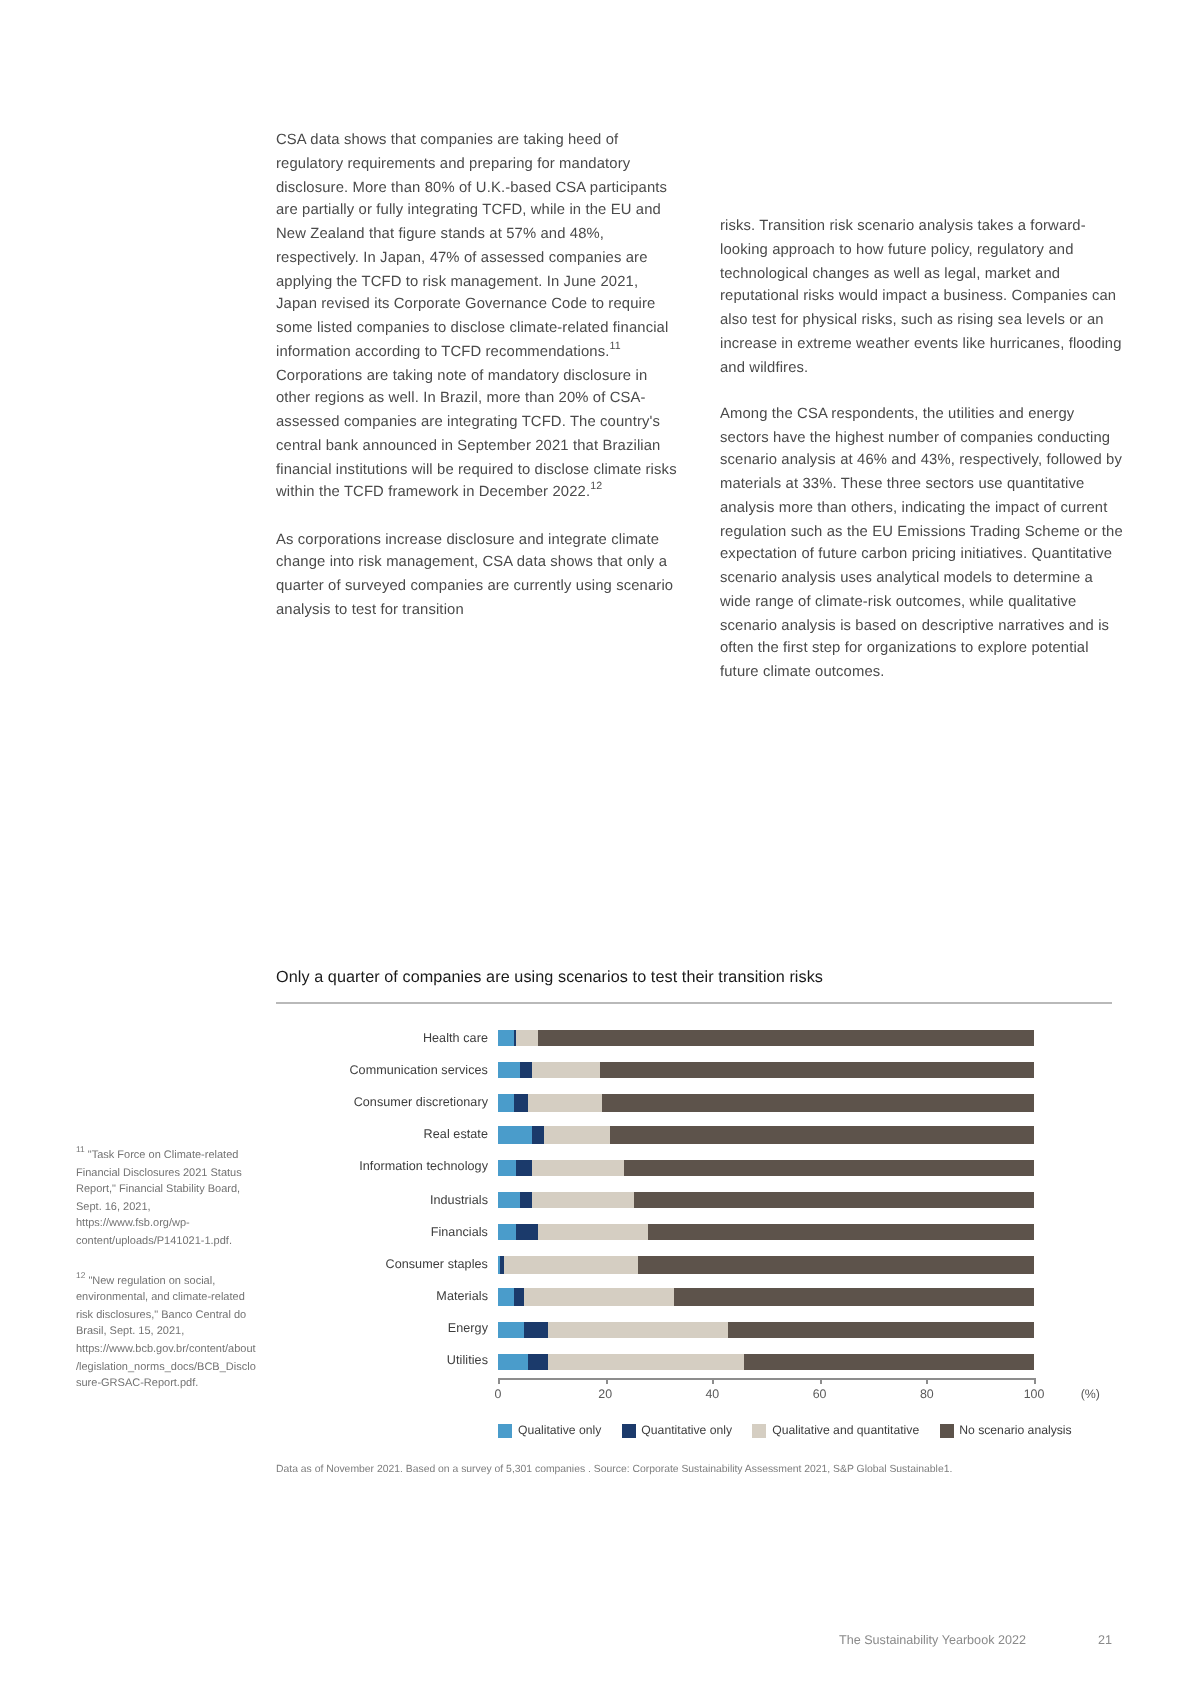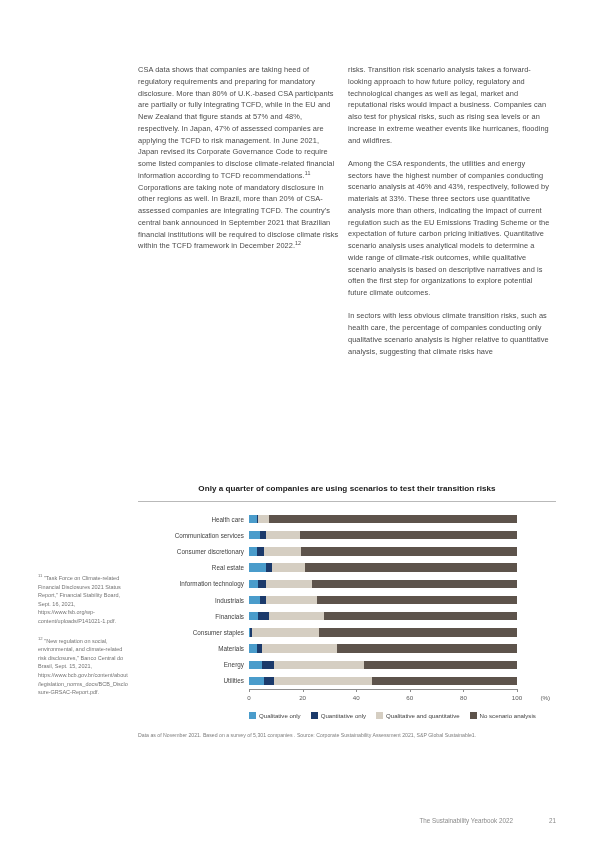--- a/index.html
+++ b/index.html
@@ -11,21 +11,21 @@
     color:#3d3d3d;
     position:relative;
     overflow:hidden;
   }
 
   .page { position:absolute; inset:0; }
 
   
   .col { position:absolute; top:64px; width:203px; }
   .col-left  { left:138px; }
-  .col-right { left:348px; }
+  .col-right { left:360px;margin-top:43px; }
 
   .para {
     font-size:7.4px;
     line-height:11.75px;
     color:#4a4a4a;
     margin:0 0 11.5px 0;
     text-align:left;
     letter-spacing:0.01em;
   }
   .para sup { font-size:5.3px; vertical-align:super; line-height:0; }
@@ -46,22 +46,22 @@
     line-height:8.6px;
     color:#737373;
     margin:0 0 11px 0;
     word-break:break-word;
   }
   .fn sup { font-size:4.2px; vertical-align:super; line-height:0; }
 
   
   .chart-block { position:absolute; left:138px; top:484px; width:418px; }
   .chart-title {
-    font-size:8.1px; font-weight:bold; color:#1a1a1a;
-    margin:0 0 8px 0; letter-spacing:0.005em;text-align:center;
+    font-size:8.1px; font-weight:normal; color:#1a1a1a;
+    margin:0 0 8px 0; letter-spacing:0.005em;
   }
   .rule { height:1px; background:#b9b9b9; width:100%; margin-bottom:9px; }
 
   .rows { position:relative; }
   .row { display:flex; align-items:center; height:16.2px; }
   .row-label {
     width:111px; text-align:right; padding-right:5px;
     font-size:6.3px; color:#3d3d3d; white-space:nowrap;
     letter-spacing:0.005em;
   }
@@ -104,26 +104,26 @@
     font-size:6.3px; color:#8a8a8a;
   }
 </style>
 </head>
 <body>
 
 <div class="page">
 
   <div class="col col-left">
     <p class="para"><span>CSA data shows that companies are taking heed of regulatory requirements and preparing for mandatory disclosure. More than 80% of U.K.-based CSA participants are partially or fully integrating TCFD, while in the EU and New Zealand that figure stands at 57% and 48%, respectively. In Japan, 47% of assessed companies are applying the TCFD to risk management. In June 2021, Japan revised its Corporate Governance Code to require some listed companies to disclose climate-related financial information according to TCFD recommendations.</span><sup>11</sup> <span>Corporations are taking note of mandatory disclosure in other regions as well. In Brazil, more than 20% of CSA-assessed companies are integrating TCFD. The country's central bank announced in September 2021 that Brazilian financial institutions will be required to disclose climate risks within the TCFD framework in December 2022.</span><sup>12</sup></p>
+    <p class="para">As corporations increase disclosure and integrate climate change into risk management, CSA data shows that only a quarter of surveyed companies are currently using scenario analysis to test for transition</p>
   </div>
 
   <div class="col col-right">
     <p class="para">risks. Transition risk scenario analysis takes a forward-looking approach to how future policy, regulatory and technological changes as well as legal, market and reputational risks would impact a business. Companies can also test for physical risks, such as rising sea levels or an increase in extreme weather events like hurricanes, flooding and wildfires.</p>
     <p class="para">Among the CSA respondents, the utilities and energy sectors have the highest number of companies conducting scenario analysis at 46% and 43%, respectively, followed by materials at 33%. These three sectors use quantitative analysis more than others, indicating the impact of current regulation such as the EU Emissions Trading Scheme or the expectation of future carbon pricing initiatives. Quantitative scenario analysis uses analytical models to determine a wide range of climate-risk outcomes, while qualitative scenario analysis is based on descriptive narratives and is often the first step for organizations to explore potential future climate outcomes.</p>
-    <p class="para">In sectors with less obvious climate transition risks, such as health care, the percentage of companies conducting only qualitative scenario analysis is higher relative to quantitative analysis, suggesting that climate risks have</p>
   </div>
 
   <div class="footnotes">
     <p class="fn"><sup>11</sup> <span>"Task Force on Climate-related Financial Disclosures 2021 Status Report," Financial Stability Board, Sept. 16, 2021, https://www.fsb.org/wp-content/uploads/P141021-1.pdf.</span></p>
     <p class="fn"><sup>12</sup> <span>"New regulation on social, environmental, and climate-related risk disclosures," Banco Central do Brasil, Sept. 15, 2021, https://www.bcb.gov.br/content/about/legislation_norms_docs/BCB_Disclosure-GRSAC-Report.pdf.</span></p>
   </div>
 
   <div class="chart-block">
     <div class="chart-title">Only a quarter of companies are using scenarios to test their transition risks</div>
     <div class="rule"></div>

